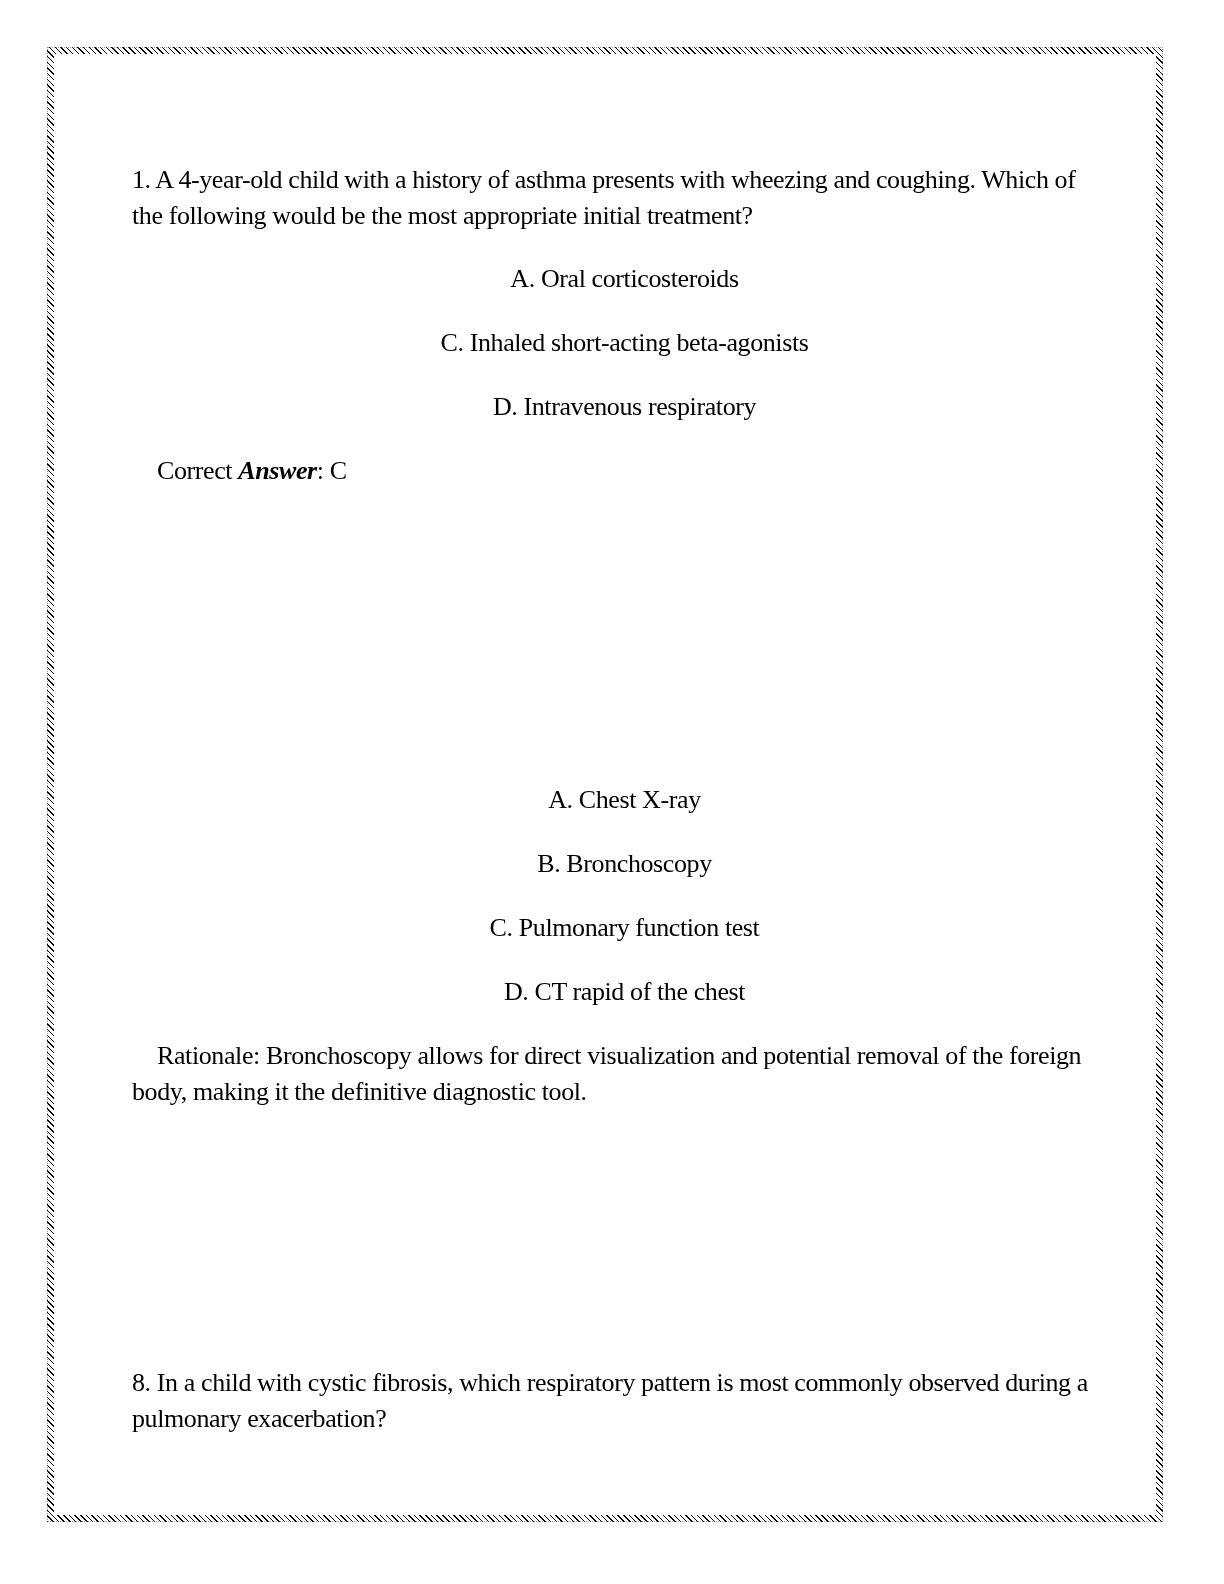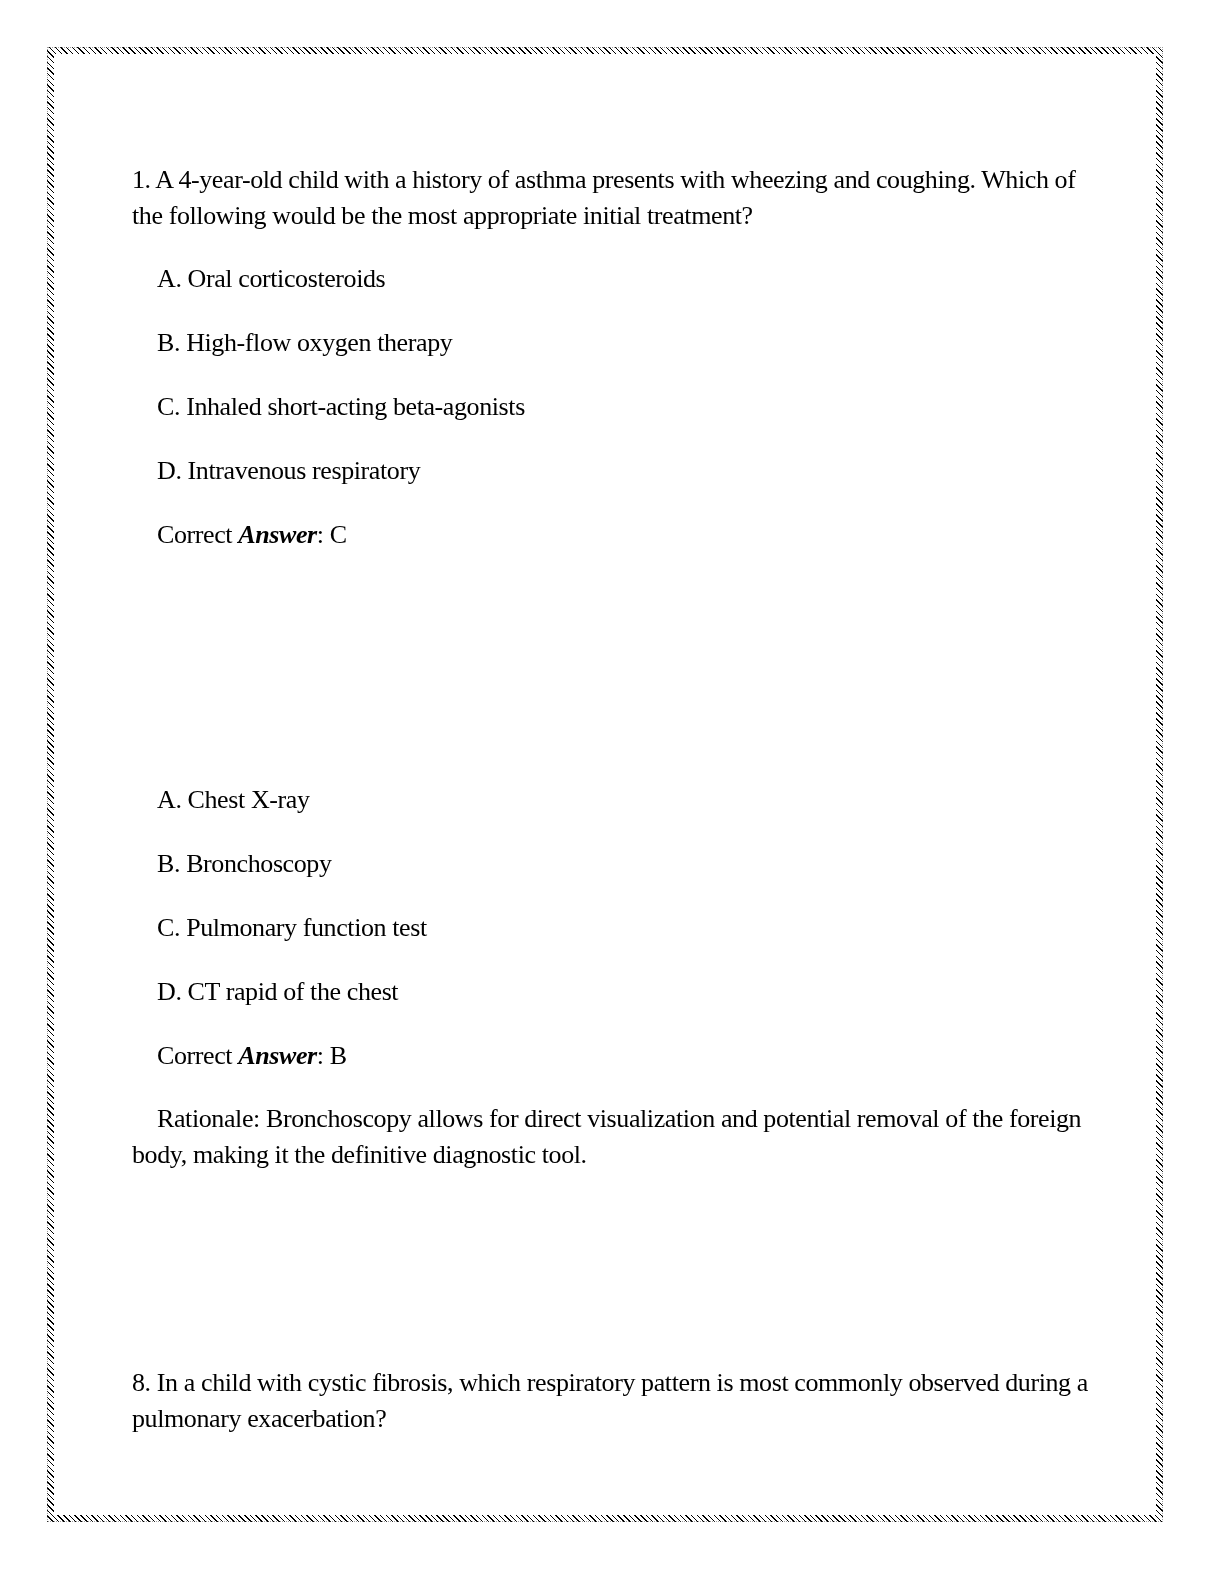--- a/index.html
+++ b/index.html
@@ -13,49 +13,47 @@
     }
     .border-inner {
       position: absolute; left: 47px; top: 47px; width: 1116px; height: 1475px;
       box-sizing: border-box;
       border: 1px dotted #555;
       opacity: 0.55;
     }
     .content { position: absolute; left: 132px; top: 162px; width: 960px; }
     .para { font-size: 26px; line-height: 36px; margin: 0; letter-spacing: -0.4px; }
     .q-stem { margin-bottom: 27px; }
-    .opt { padding-left: 25px; margin-bottom: 28px; }
+    .opt { padding-left: 25px; margin-bottom: 28px; text-align: center; }
     .answer { padding-left: 25px; margin-bottom: 27px; }
     .answer .ans-word { color: #000000; font-weight: bold; font-style: italic; }
     .rationale { text-indent: 25px; }
     .q-block { position: absolute; left: 0; width: 960px; }
   </style>
 </head>
 <body>
 
 <div class="border"></div>
 <div class="border-inner"></div>
 
 <div class="content">
 
   <div class="q-block" style="top:0px;">
     <p class="para q-stem">1. A 4-year-old child with a history of asthma presents with wheezing and coughing. Which of the following would be the most appropriate initial treatment?</p>
     <p class="para opt">A. Oral corticosteroids</p>
-    <p class="para opt">B. High-flow oxygen therapy</p>
     <p class="para opt">C. Inhaled short-acting beta-agonists</p>
     <p class="para opt">D. Intravenous respiratory</p>
     <p class="para answer"><span>Correct </span><span class="ans-word">Answer</span><span>: C</span></p>
   </div>
 
   <div class="q-block" style="top:620px;">
     <p class="para opt">A. Chest X-ray</p>
     <p class="para opt">B. Bronchoscopy</p>
     <p class="para opt">C. Pulmonary function test</p>
     <p class="para opt">D. CT rapid of the chest</p>
-    <p class="para answer"><span>Correct </span><span class="ans-word">Answer</span><span>: B</span></p>
     <p class="para rationale">Rationale: Bronchoscopy allows for direct visualization and potential removal of the foreign body, making it the definitive diagnostic tool.</p>
   </div>
 
   <div class="q-block" style="top:1203px;">
     <p class="para q-stem">8. In a child with cystic fibrosis, which respiratory pattern is most commonly observed during a pulmonary exacerbation?</p>
   </div>
 
 </div>
 
 </body></html>

